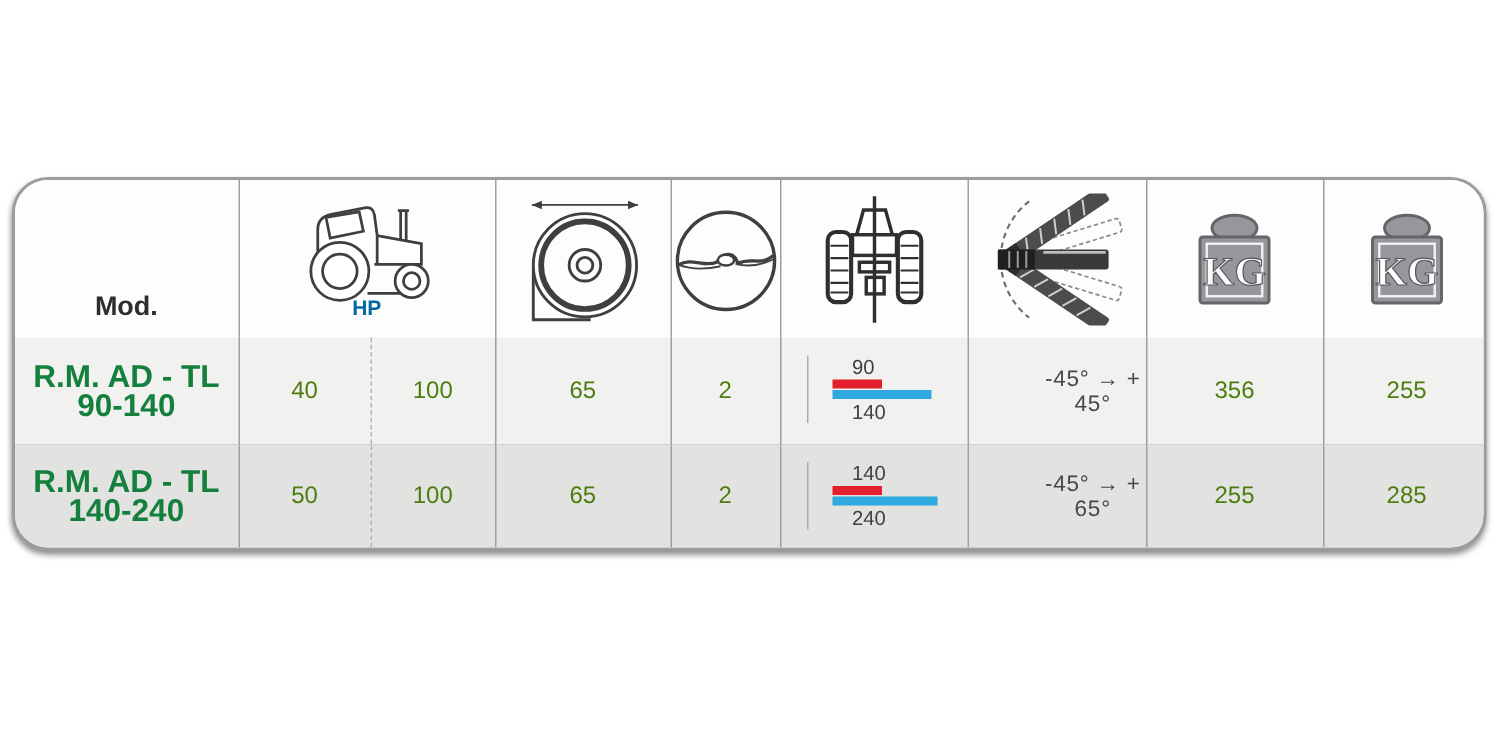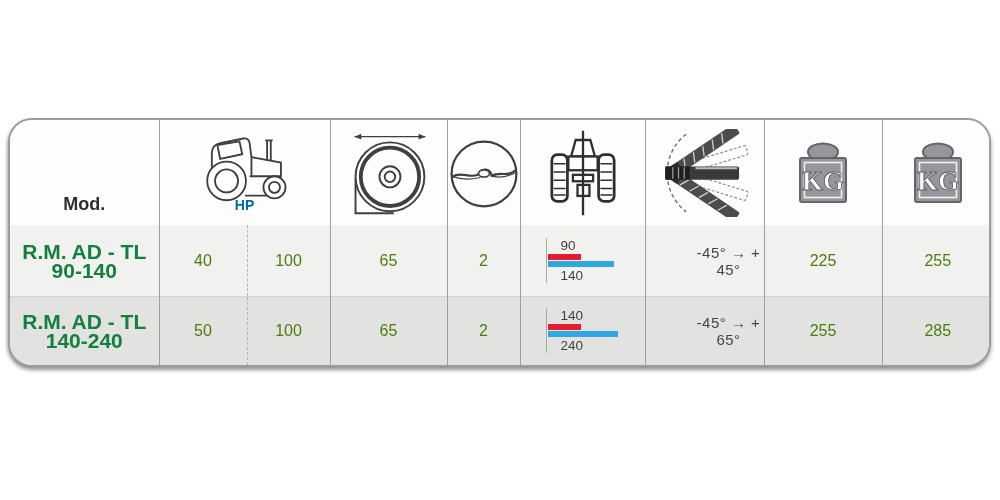--- a/index.html
+++ b/index.html
@@ -21,21 +21,21 @@
   tr.r2 td{background:var(--row2-bg,#e2e2e1);height:61px;border-top:1px solid #d2d2d2;}
   .modcell{font-weight:bold;font-size:18px;color:#2e2e2e;vertical-align:bottom;}
   .modcell .modlbl{padding-bottom:10px;}
   .iconcell{vertical-align:middle;margin-left:47px;}
   .hpcell .hplbl{font-weight:bold;font-size:14px;color:#0369a1;margin-top:-6px;}
   .modelname{font-weight:bold;font-size:21px;line-height:19px;color:#15803d;}
   .val{font-size:16px;color:#4d7c0f;}
   .alpha{font-size:15px;color:#474747;letter-spacing:.5px;padding-left:48px;}
   
   .mmchart{display:inline-block;text-align:left;border-left:1px solid #ababab;
-    padding-left:1px;min-width:72px;}
+    padding-left:16px;min-width:72px;}
   .mmlabel{font-size:13.5px;color:#3f3f3f;margin-left:13px;line-height:15px;}
   .bar{height:6px;margin:1px 0;}
   .bar.red{background:var(--bar-red,#e31e2d);}
   .bar.blue{background:var(--bar-blue,#2ea9e0);}
   .r1 .bar.red{width:33px;} .r1 .bar.blue{width:66px;}
   .r2 .bar.red{width:33px;} .r2 .bar.blue{width:70px;}
   svg{display:block;margin:0 auto;}
 </style>
 </head>
 <body>
@@ -179,21 +179,21 @@
   <td class="bR val">2</td>
   <td class="bR">
     <div class="mmchart">
       <div class="mmlabel">90</div>
       <div class="bar red"></div>
       <div class="bar blue"></div>
       <div class="mmlabel">140</div>
     </div>
   </td>
   <td class="bR alpha">-45° → + 45°</td>
-  <td class="bR val">225</td>
+  <td class="bR val">356</td>
   <td class="val">255</td>
 </tr>
 
 <tr class="r2">
   <td class="bR">
     <div class="modelname">
       <div>R.M. AD - TL</div>
       <div>140-240</div>
     </div>
   </td>

